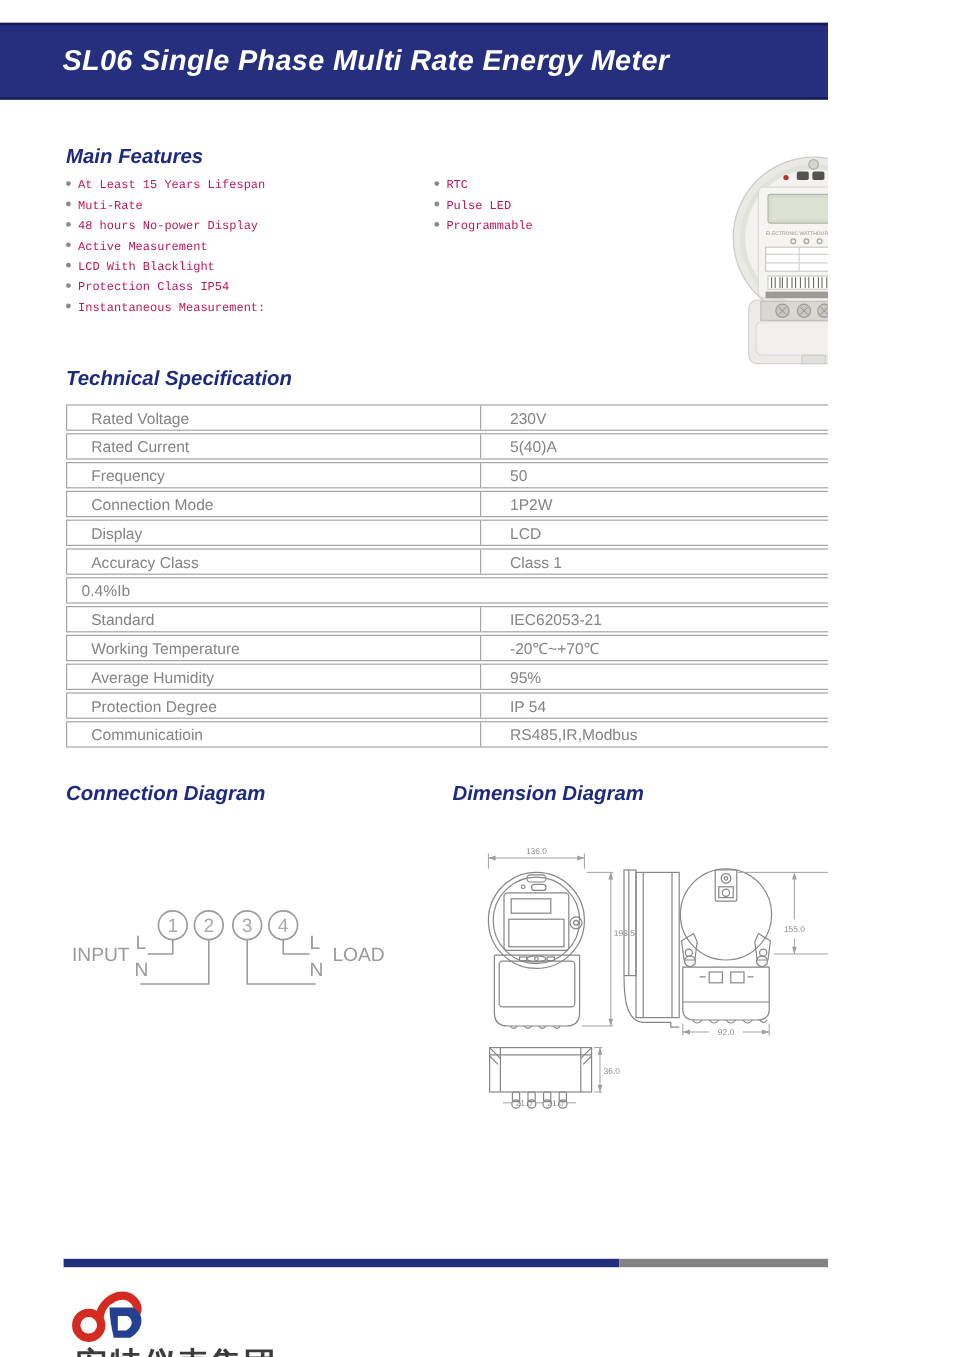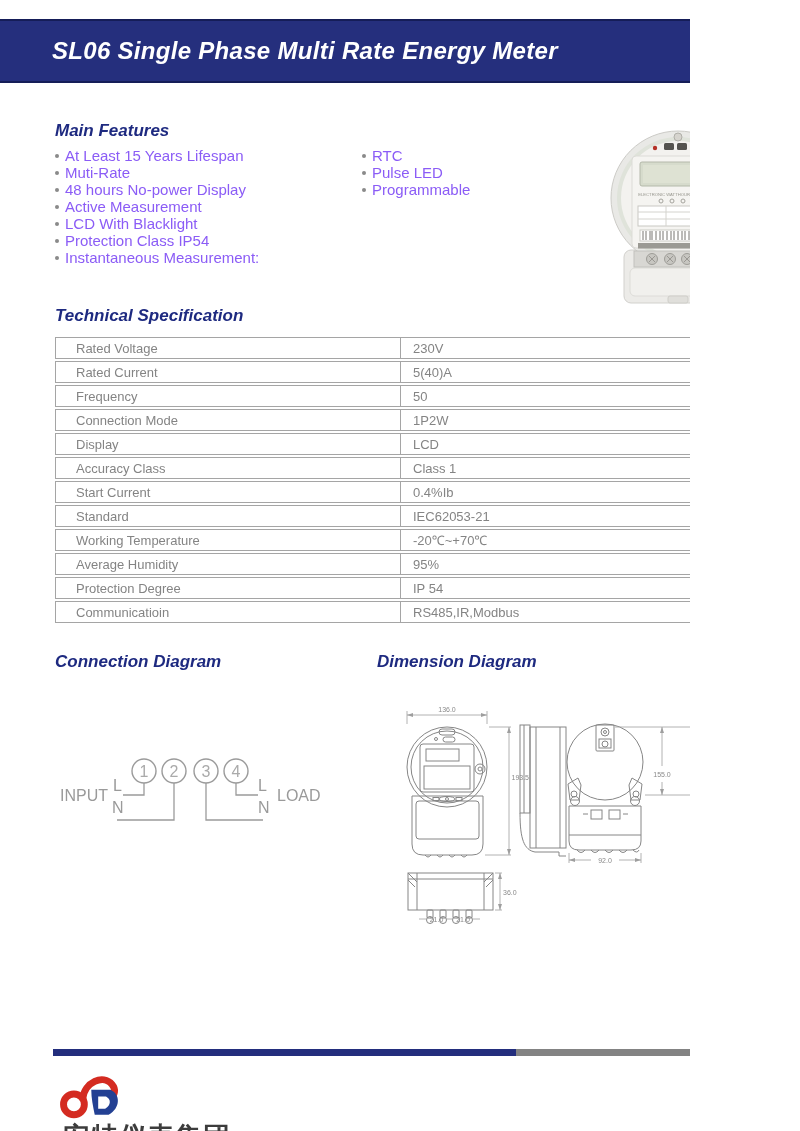--- a/index.html
+++ b/index.html
@@ -9,30 +9,30 @@
   
   .title-band{position:absolute;top:19px;left:0;width:800px;height:64px;background:#252f7d;
               border-top:2px solid #151d58;border-bottom:2px solid #151d58;box-sizing:border-box;
               display:flex;align-items:center;}
   .title-band h1{margin:0 0 0 52px;color:#ffffff;font-size:24px;font-style:italic;font-weight:bold;letter-spacing:.3px;}
 
   
   .sec-heading{position:absolute;margin:0;color:#1e2a80;font-size:17px;font-style:italic;font-weight:bold;}
 
   
-  .bullets{list-style:none;margin:0;padding:0;position:absolute;color:#8b5cf6;font-size:15px;line-height:17px;}
+  .bullets{list-style:none;margin:0;padding:0;position:absolute;color:#be185d;font-size:10px;line-height:17px;font-family:Liberation Mono, monospace;}
   .bullets li::before{content:"";display:inline-block;width:4px;height:4px;border-radius:50%;
                       background:#8a8a8a;margin:0 6px 2px 0;vertical-align:middle;}
   .bullets li.cont{padding-left:11px;}
   .bullets li.cont::before{content:none;}
 
   
   .spec-table{position:absolute;left:55px;top:337px;width:690px;}
   .spec-row{display:flex;border:1px solid #a5a5a5;height:22px;margin-bottom:2px;box-sizing:border-box;
-            align-items:stretch;font-size:13px;color:#848484;background:#fff;}
+            align-items:stretch;font-size:13px;color:#848484;background:#fff;gap:12px;}
   .spec-label{width:345px;padding-left:20px;border-right:1px solid #a5a5a5;display:flex;align-items:center;box-sizing:border-box;}
   .spec-value{padding-left:12px;display:flex;align-items:center;}
 
   
   .conn-svg{position:absolute;left:55px;top:738px;width:270px;height:115px;}
   .dim-svg{position:absolute;left:393px;top:698px;width:407px;height:248px;}
   svg text{font-family:"Liberation Sans",sans-serif;}
 
   
   .photo{position:absolute;left:608px;top:118px;width:145px;height:190px;}
@@ -137,21 +137,20 @@
     </div>
     <div class="spec-row">
       <div class="spec-label">Display</div>
       <div class="spec-value">LCD</div>
     </div>
     <div class="spec-row">
       <div class="spec-label">Accuracy Class</div>
       <div class="spec-value">Class 1</div>
     </div>
     <div class="spec-row">
-      <div class="spec-label">Start Current</div>
       <div class="spec-value">0.4%Ib</div>
     </div>
     <div class="spec-row">
       <div class="spec-label">Standard</div>
       <div class="spec-value">IEC62053-21</div>
     </div>
     <div class="spec-row">
       <div class="spec-label">Working Temperature</div>
       <div class="spec-value">-20℃~+70℃</div>
     </div>

